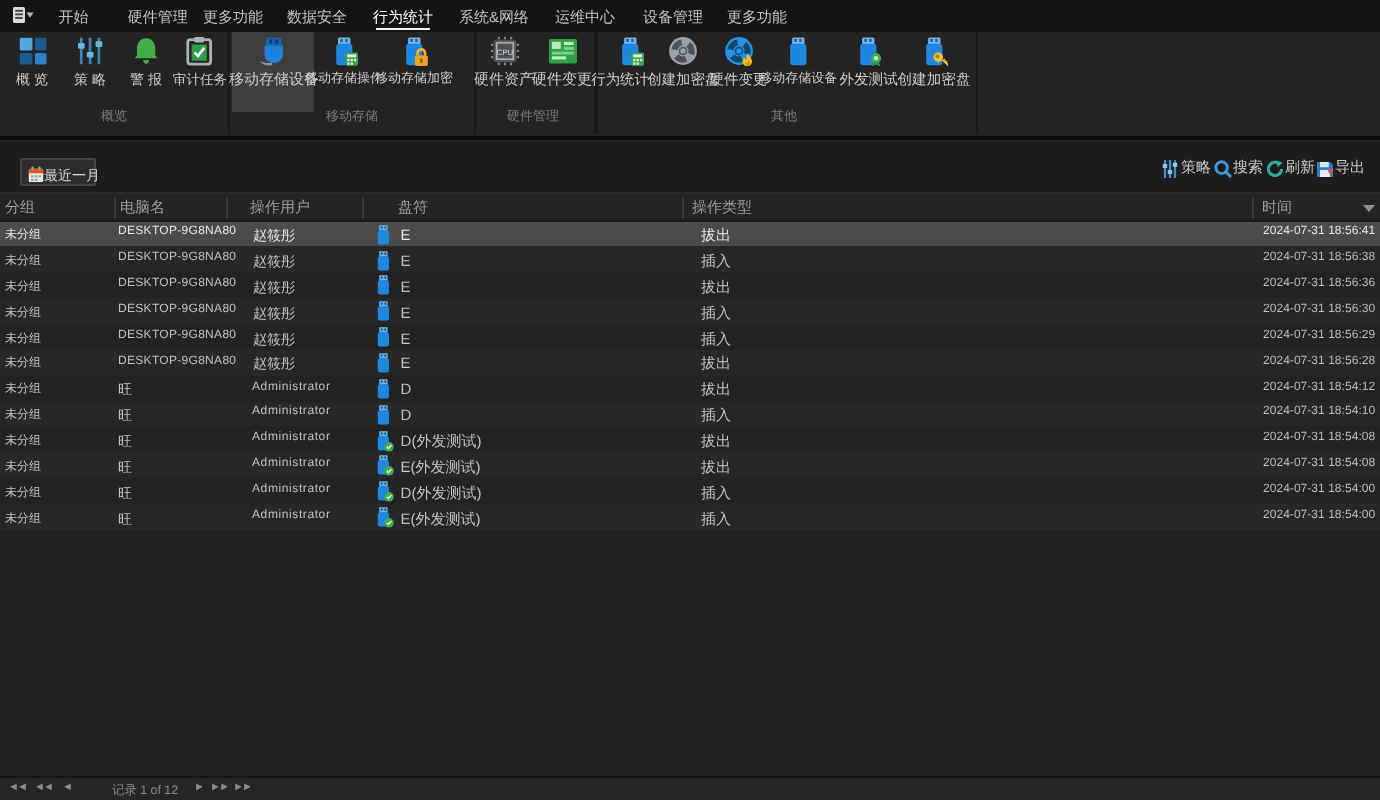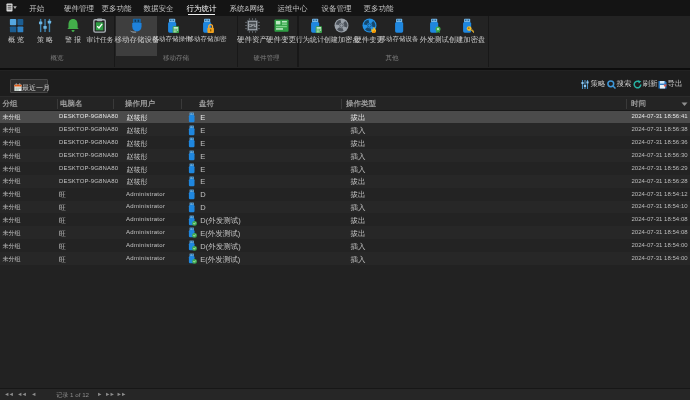--- a/index.html
+++ b/index.html
@@ -11,21 +11,21 @@
 #ribbon { position:absolute; left:0; top:15.5px; width:690px; height:54.5px; background:#232323; border-bottom:2px solid #0d0d0d; }
 #hilite { position:absolute; left:115.5px; top:0px; width:41px; height:40.2px; background:#3e3e3e; }
 .vsep { position:absolute; top:0.5px; width:1.5px; height:51px; background:#181818; }
 .rlab { position:absolute; top:19.8px; width:90px; text-align:center; color:#cccccc; white-space:nowrap; }
 .glab { position:absolute; top:38.3px; width:90px; text-align:center; color:#7d7d7d; font-size:6.5px; }
 #toolbar { position:absolute; left:0; top:70.5px; width:690px; height:25.5px; background:#1d1d1d; }
 #datebtn { position:absolute; left:10px; top:8.5px; width:38px; height:14px; background:#2d2d2d; border:1px solid #454545; border-radius:1px; }
 #datebtn span { position:absolute; left:11px; top:2.6px; font-size:7px; color:#d8d8d8; white-space:nowrap; }
 .tbtn { position:absolute; top:78.5px; font-size:7.5px; color:#c9c9c9; white-space:nowrap; }
 #ghead { position:absolute; left:0; top:96px; width:690px; height:14.5px; background:#242424; border-top:1px solid #2b2b2b; border-bottom:1px solid #191919; }
-.hc { position:absolute; top:2px; font-size:7.5px; color:#9d9d9d; white-space:nowrap;font-weight:bold; }
+.hc { position:absolute; top:2px; font-size:7.5px; color:#9d9d9d; white-space:nowrap; }
 .hline { position:absolute; top:2px; width:1px; height:10px; background:#3a3a3a; }
 .row { position:absolute; left:0; width:690px; }
 .cjk { position:absolute; top:2.6px; color:#c2c2c2; white-space:nowrap; }
 .lat { position:absolute; top:2.9px; color:#c2c2c2; white-space:nowrap; }
 .row.sel .cjk, .row.sel .lat { color:#e6e6e6 !important; }
 .usb { position:absolute; left:186.5px; top:1.2px; }
 #statusbar { position:absolute; left:0; top:388px; width:690px; height:12px; background:#262626; border-top:1px solid #171717; }
 .nav { position:absolute; top:2.4px; font-size:5.5px; color:#8d8d8d; white-space:nowrap; }
 </style></head>
 <body>

